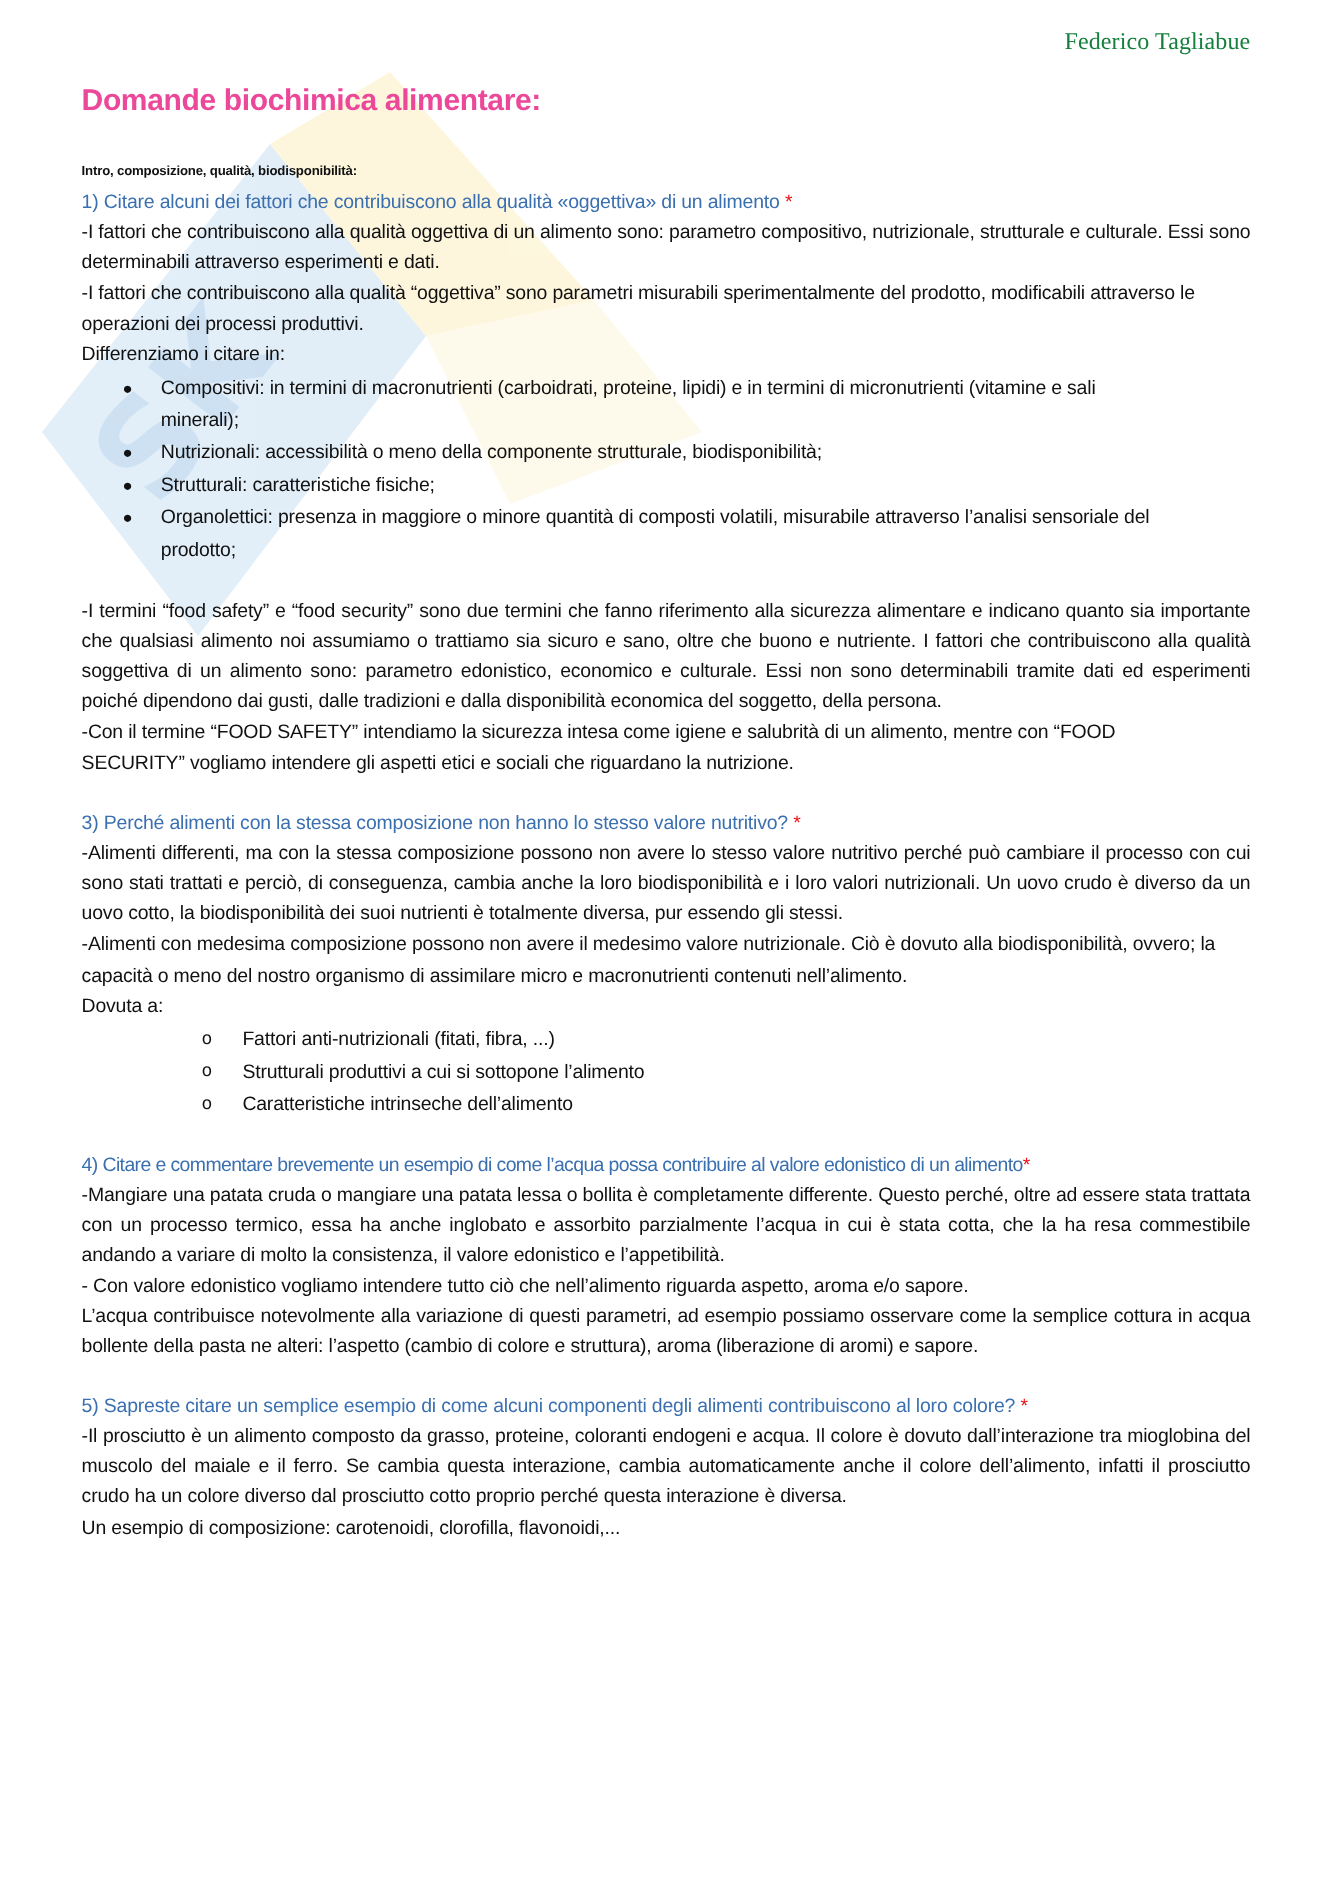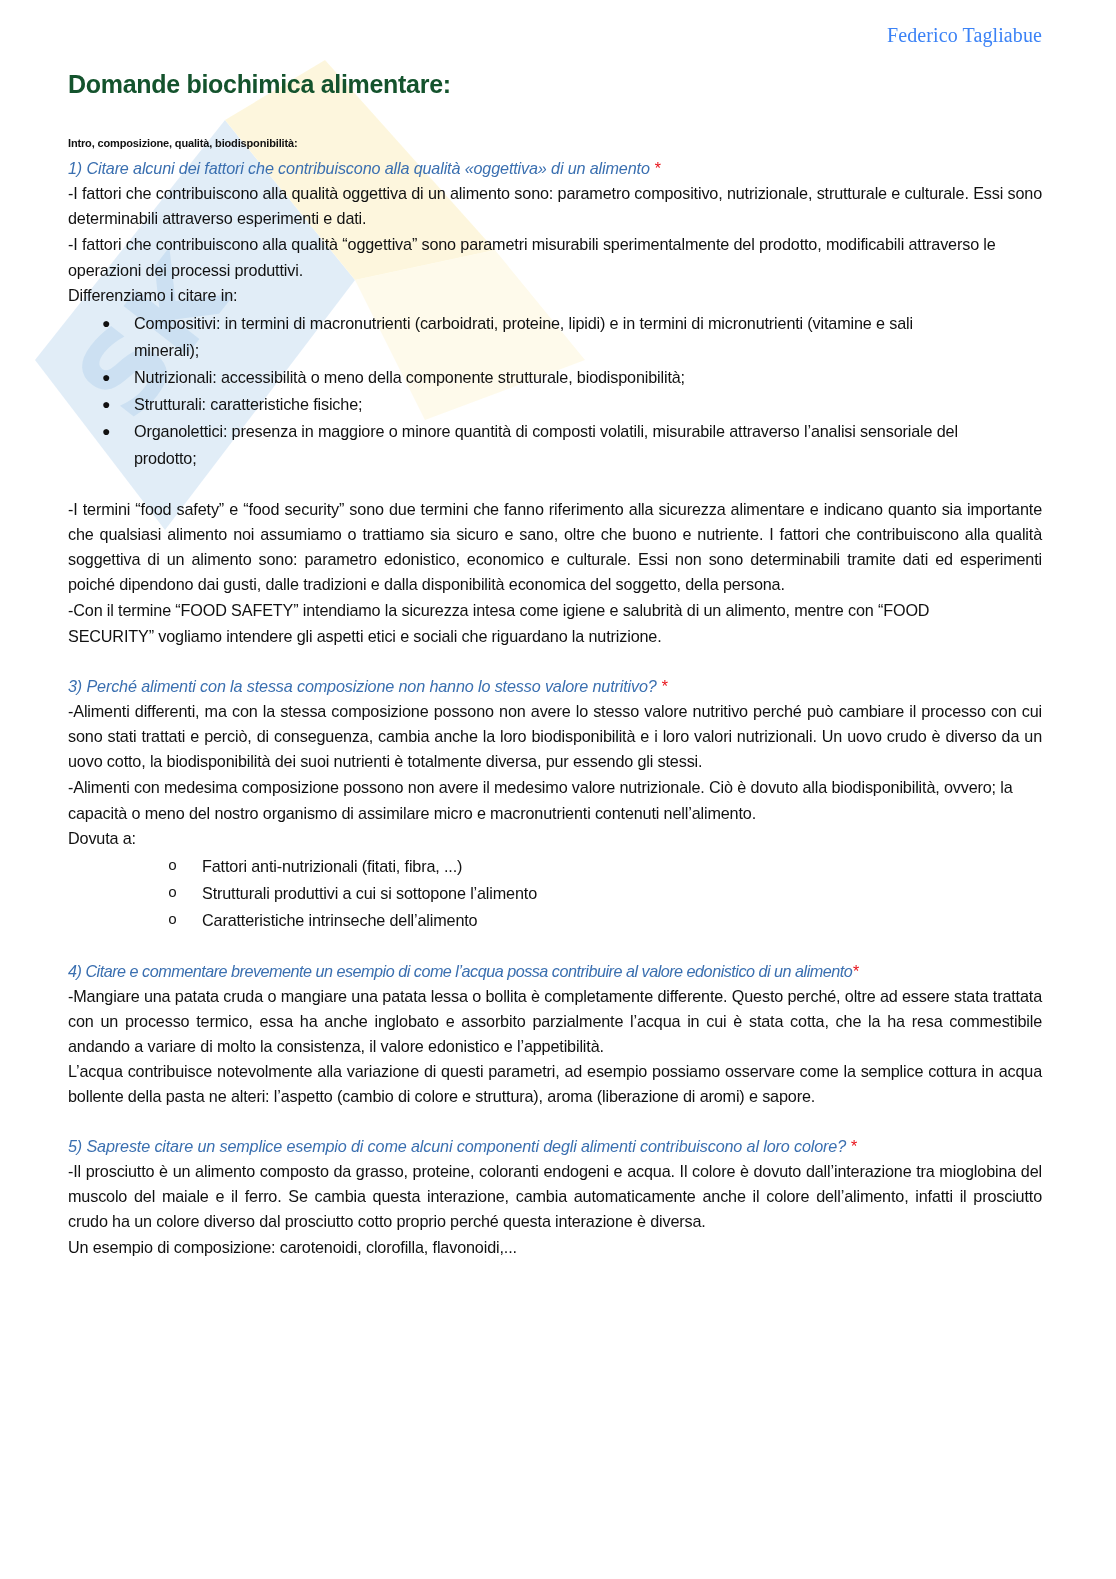--- a/index.html
+++ b/index.html
@@ -23,30 +23,30 @@
     height: 470px;
     pointer-events: none;
     z-index: 0;
   }
   .author {
     position: absolute;
     right: 74px;
     top: 24px;
     font-family: "Liberation Serif", "DejaVu Serif", serif;
     font-size: 20px;
-    color: #3b82f6;
+    color: #15803d;
     letter-spacing: 0.1px;
   }
   .doc-title {
     position: absolute;
     left: 68px;
     top: 70px;
     font-size: 25px;
     font-weight: bold;
-    color: #14532d;
+    color: #ec4899;
     margin: 0;
     letter-spacing: -0.3px;
   }
   .content {
     position: absolute;
     left: 68px;
     top: 131px;
     width: 974px;
     font-size: 16.2px;
     line-height: 25px;
@@ -55,21 +55,20 @@
   .section-heading {
     font-weight: bold;
     font-size: 11px;
     margin: 0;
     line-height: 25px;
   }
   .question {
     color: #3a6fb0;
     margin: 0;
     text-align: justify;
-    font-style: italic;
   }
   .asterisk {
     color: #e8131a;
   }
   .answer p {
     margin: 0;
   }
   .justify {
     text-align: justify;
     text-align-last: left;
@@ -169,20 +168,21 @@
         <li><span class="marker">o</span><span>Strutturali produttivi a cui si sottopone l’alimento</span></li>
         <li><span class="marker">o</span><span>Caratteristiche intrinseche dell’alimento</span></li>
       </ul>
     </div>
   </div>
 
   <div class="block">
     <p class="question" style="letter-spacing:-0.5px;"><span>4) Citare e commentare brevemente un esempio di come l’acqua possa contribuire al valore edonistico di un alimento</span><span class="asterisk">*</span></p>
     <div class="answer">
       <p class="justify">-Mangiare una patata cruda o mangiare una patata lessa o bollita è completamente differente. Questo perché, oltre ad essere stata trattata con un processo termico, essa ha anche inglobato e assorbito parzialmente l’acqua in cui è stata cotta, che la ha resa commestibile andando a variare di molto la consistenza, il valore edonistico e l’appetibilità.</p>
+      <p class="tall">- Con valore edonistico vogliamo intendere tutto ciò che nell’alimento riguarda aspetto, aroma e/o sapore.</p>
       <p class="justify">L’acqua contribuisce notevolmente alla variazione di questi parametri, ad esempio possiamo osservare come la semplice cottura in acqua bollente della pasta ne alteri: l’aspetto (cambio di colore e struttura), aroma (liberazione di aromi) e sapore.</p>
     </div>
   </div>
 
   <div class="block">
     <p class="question"><span>5) Sapreste citare un semplice esempio di come alcuni componenti degli alimenti contribuiscono al loro colore? </span><span class="asterisk">*</span></p>
     <div class="answer">
       <p class="justify">-Il prosciutto è un alimento composto da grasso, proteine, coloranti endogeni e acqua. Il colore è dovuto dall’interazione tra mioglobina del muscolo del maiale e il ferro. Se cambia questa interazione, cambia automaticamente anche il colore dell’alimento, infatti il prosciutto crudo ha un colore diverso dal prosciutto cotto proprio perché questa interazione è diversa.</p>
       <p class="tall">Un esempio di composizione: carotenoidi, clorofilla, flavonoidi,...</p>
     </div>

